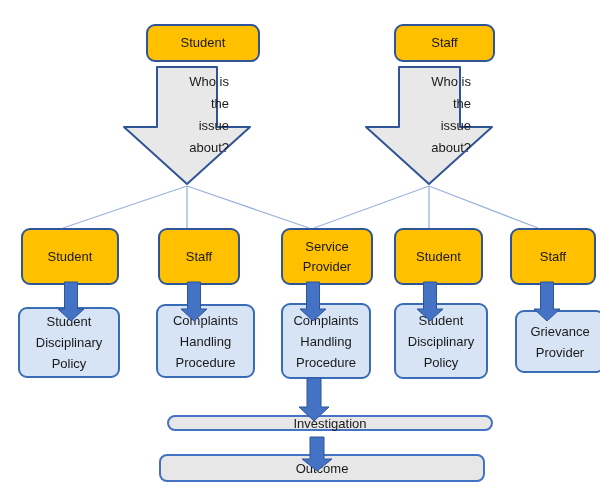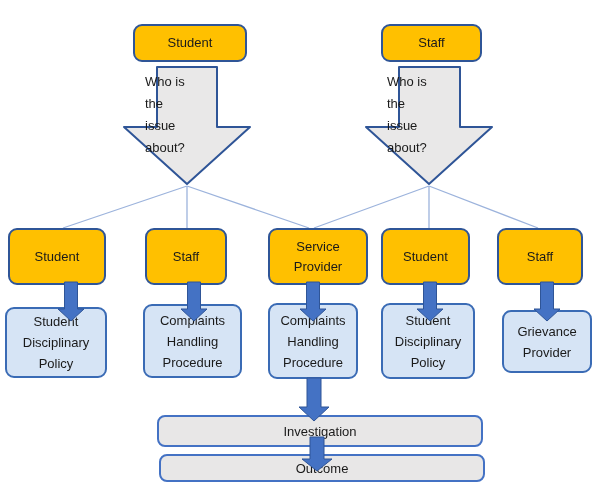--- a/index.html
+++ b/index.html
@@ -35,25 +35,25 @@
     box-sizing: border-box;
     background: #E8E7E7;
     border: 2px solid #4472C4;
     border-radius: 8px;
     display: flex; align-items: center; justify-content: center;
     font-size: 13px;
   }
   .decision-text {
     position: absolute;
     width: 84px;
-    text-align: left;
+    text-align: right;
     font-size: 13px; line-height: 22px;
   }
   .decision-text span { display: block; }
-  .pad { padding: 2px 6px; }
+  .pad { padding: 2px 6px; margin-left: 13px; }
 </style>
 </head>
 <body>
 
 <div class="canvas">
 
   <svg class="layer" width="600" height="500">
 
     <line x1="187" y1="186" x2="63" y2="228" stroke="#9CB3DC" stroke-width="1.3"></line>
     <line x1="187" y1="186" x2="187" y2="228" stroke="#9CB3DC" stroke-width="1.3"></line>
@@ -86,21 +86,21 @@
     <span>issue</span>
     <span>about?</span>
   </div>
 
   <div class="node node-orange pad" style="left:8px; top:228px; width:98px; height:57px;">
     <span>Student</span>
   </div>
   <div class="node node-orange pad" style="left:145px; top:228px; width:82px; height:57px;">
     <span>Staff</span>
   </div>
-  <div class="node node-orange pad" style="left:268px; top:228px; width:100px; height:57px;">
+  <div class="node node-orange pad" style="left:268px; top:228px; width:92px; height:57px;">
     <span>Service Provider</span>
   </div>
   <div class="node node-orange pad" style="left:381px; top:228px; width:89px; height:57px;">
     <span>Student</span>
   </div>
   <div class="node node-orange pad" style="left:497px; top:228px; width:86px; height:57px;">
     <span>Staff</span>
   </div>
 
   <div class="node node-blue pad" style="left:5px; top:307px; width:102px; height:71px;">
@@ -112,21 +112,21 @@
   <div class="node node-blue pad" style="left:268px; top:303px; width:90px; height:76px;">
     <span>Complaints Handling Procedure</span>
   </div>
   <div class="node node-blue pad" style="left:381px; top:303px; width:94px; height:76px;">
     <span>Student Disciplinary Policy</span>
   </div>
   <div class="node node-blue pad" style="left:502px; top:310px; width:90px; height:63px;">
     <span>Grievance Provider</span>
   </div>
 
-  <div class="bar" style="left:157px; top:415px; width:326px; height:32px;">
+  <div class="bar" style="left:167px; top:415px; width:326px; height:16px;">
     <span>Investigation</span>
   </div>
   <div class="bar" style="left:159px; top:454px; width:326px; height:28px;">
     <span>Outcome</span>
   </div>
 
   <svg class="layer" width="600" height="500" style="z-index:5;">
     <polygon points="64.5,282 77.5,282 77.5,309 84,309 71,321 58,309 64.5,309" fill="#4472C4" stroke="#2F5597" stroke-width="1"></polygon>
     <polygon points="187.5,282 200.5,282 200.5,309 207,309 194,321 181,309 187.5,309" fill="#4472C4" stroke="#2F5597" stroke-width="1"></polygon>
     <polygon points="306.5,282 319.5,282 319.5,309 326,309 313,321 300,309 306.5,309" fill="#4472C4" stroke="#2F5597" stroke-width="1"></polygon>

